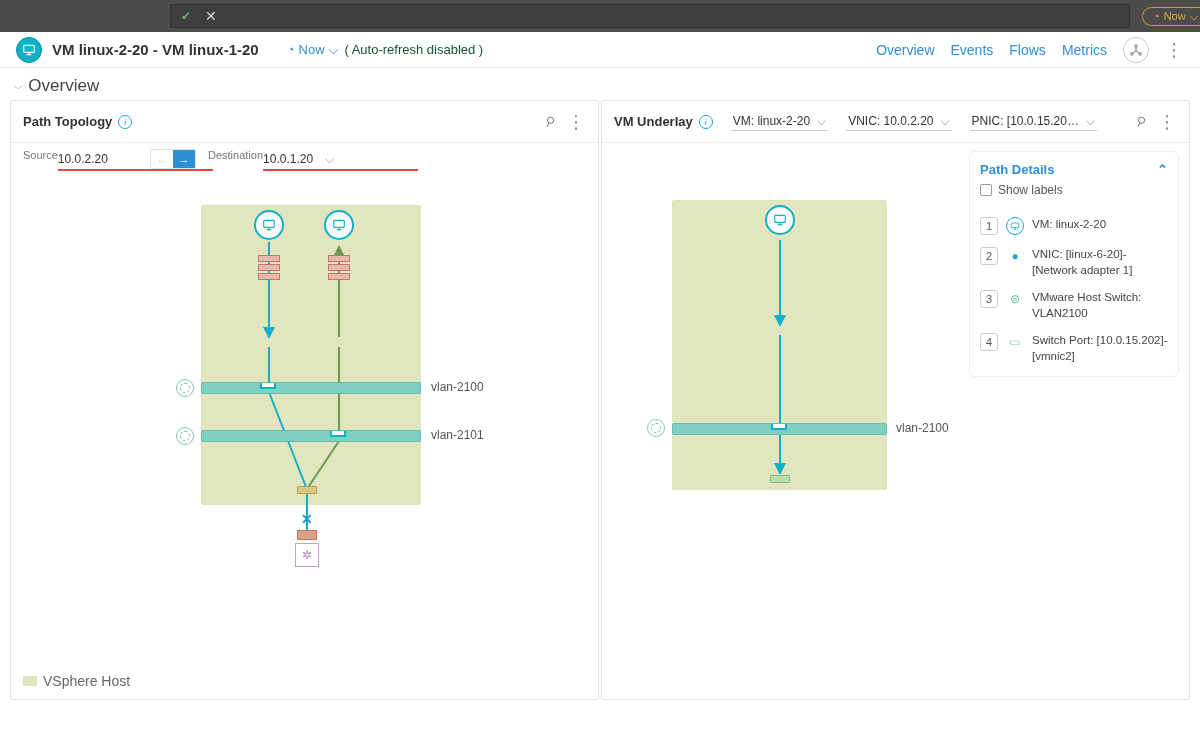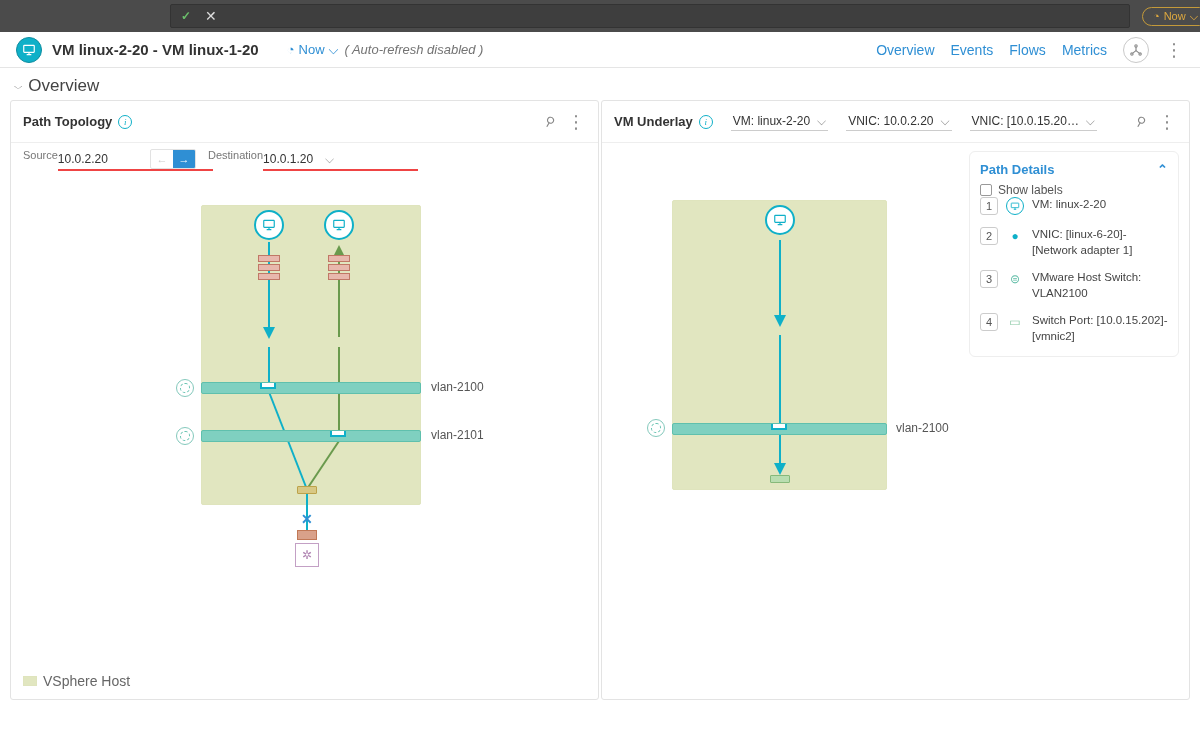--- a/index.html
+++ b/index.html
@@ -14,21 +14,21 @@
   .crumb .close { color:#ddd; font-size:14px; margin-left:8px; cursor:pointer; }
   .top-right { display:flex; align-items:center; gap:12px; margin-left:12px; }
   .now-pill { border:1px solid #c49a3a; color:#dda83f; border-radius:12px; padding:2px 10px; font-size:11px; display:flex; align-items:center; gap:4px; }
 
   
   .subhdr { height:36px; display:flex; align-items:center; padding:0 16px; border-bottom:1px solid #e5e5e5; }
   .vm-badge { width:26px; height:26px; border-radius:50%; background:#0fb0c8; border:1px solid #0e8da0; display:flex; align-items:center; justify-content:center; color:#fff; margin-right:10px; }
   .vm-badge svg { width:14px; height:14px; }
   .subhdr-title { font-size:15px; font-weight:600; color:#333; }
   .subhdr .time { margin-left:28px; color:#2f8fd4; display:flex; align-items:center; gap:4px; font-size:13px; }
-  .subhdr .auto { color:#737373; font-style:italic; margin-left:6px; }
+  .subhdr .auto { color:#14532d; margin-left:6px; }
   .subhdr-nav { margin-left:auto; display:flex; align-items:center; gap:16px; font-size:14px; }
   .subhdr-nav a { color:#2f8fd4; cursor:pointer; }
   .topo-ico { width:26px; height:26px; border:1px solid #c9c9c9; border-radius:50%; display:flex; align-items:center; justify-content:center; color:#888; }
   .kebab { color:#888; font-size:18px; letter-spacing:1px; }
 
   .overview { padding:8px 14px 4px 14px; font-size:17px; color:#444; display:flex; align-items:center; gap:6px;}
   .overview .caret { font-size:11px; color:#666; transform:scaleY(.7);}
 
   .panels { display:flex; gap:2px; padding:0 10px; }
   .panel { flex:1; border:1px solid #e3e3e3; border-radius:3px; background:#fff; height:600px; position:relative; }
@@ -73,21 +73,21 @@
   .legend { position:absolute; left:12px; bottom:10px; display:flex; align-items:center; gap:6px; font-size:14px; color:#666;}
   .legend .sq { width:14px; height:10px; background:#e1e6c0; border:1px solid #dfe4bd;}
 
   
   .sel { border:none; border-bottom:1px solid #ccc; padding:2px 18px 2px 2px; font-size:12px; color:#333; position:relative; margin-left:12px;}
   .sel::after { content:"⌵"; position:absolute; right:2px; top:2px; color:#888; font-size:12px;}
 
   .path-details { position:absolute; right:10px; top:50px; width:210px; border:1px solid #eee; border-radius:6px; padding:10px 10px 12px 10px; z-index:20; background:#fff;}
   .path-details .pd-head { display:flex; align-items:center; color:#2f8fd4; font-weight:600; font-size:13px; margin-bottom:6px;}
   .path-details .pd-head .chev { margin-left:auto; color:#2f8fd4;}
-  .pd-check { display:flex; align-items:center; gap:6px; font-size:12px; color:#555; margin-bottom:0;text-align:right;}
+  .pd-check { display:flex; align-items:center; gap:6px; font-size:12px; color:#555; margin-bottom:20px;text-align:right;}
   .pd-check .cb { width:12px; height:12px; border:1px solid #999; border-radius:2px;}
   .step { display:flex; gap:8px; font-size:11.5px; color:#444; margin-bottom:12px; align-items:flex-start;}
   .step .num { width:18px; height:18px; border:1px solid #ccc; border-radius:3px; display:flex; align-items:center; justify-content:center; font-size:11px; color:#555;}
   .step .ic { width:18px; height:18px; display:flex; align-items:center; justify-content:center; font-size:12px;}
   .step .txt { flex:1; line-height:1.35;}
   .ic.m1 { border:1.5px solid #0fb0c8; border-radius:50%;}
   .ic.m1 svg{width:10px;height:10px;}
   .ic.m2 { color:#0fb0c8;}
   .ic.m2::before{content:"●";}
   .ic.m3 { }
@@ -248,21 +248,21 @@
       </div>
     </div>
   </div>
 
   <div class="panel">
     <div class="panel-hd">
       <span class="title">VM Underlay</span>
       <span class="info-ico">i</span>
       <span class="sel"><span>VM: linux-2-20</span></span>
       <span class="sel"><span>VNIC: 10.0.2.20</span></span>
-      <span class="sel"><span>VNIC: [10.0.15.20…</span></span>
+      <span class="sel"><span>PNIC: [10.0.15.20…</span></span>
       <span class="right">
         <span class="pin">⚲</span>
         <span class="kebab">⋮</span>
       </span>
     </div>
 
     <div class="topo-area" style="top:44px;">
       <div class="host-box" style="left:70px; top:55px; width:215px; height:290px;"></div>
 
       <svg class="lines" width="400" height="400">

